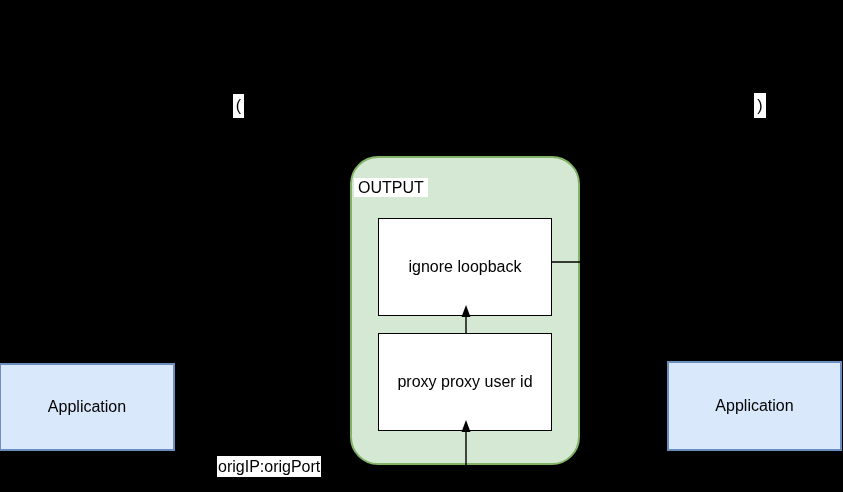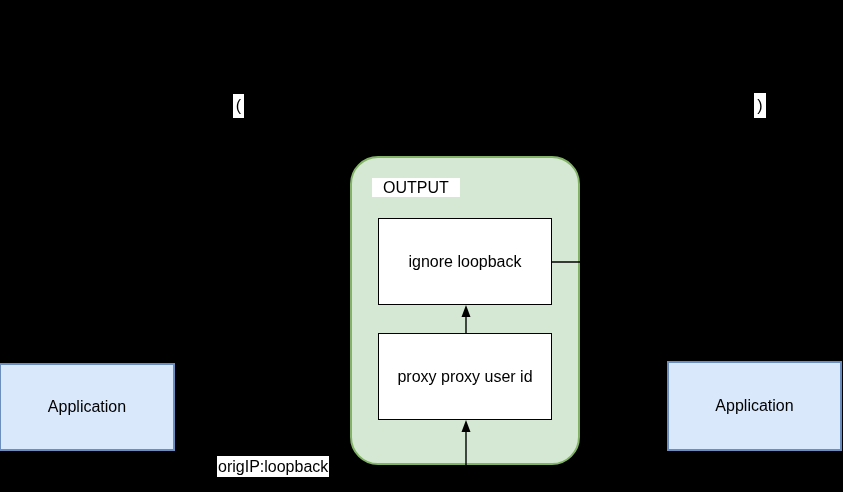--- a/index.html
+++ b/index.html
@@ -34,21 +34,21 @@
     background: #d5e8d4;
     border: 2px solid #82b366;
     border-radius: 28px;
     box-sizing: border-box;
     z-index: 1;
   }
   .rule-node {
     position: absolute;
     left: 378px;
     width: 174px;
-    height: 87px;
+    height: 98px;
     background: #ffffff;
     border: 1.3px solid #000000;
     box-sizing: border-box;
     display: flex;
     align-items: center;
     justify-content: center;
     font-size: 16px;
     z-index: 2;
     text-align: center;
   }
@@ -73,23 +73,23 @@
     background: #ffffff;
     color: #000000;
     font-size: 16px;
     line-height: 21px;
     white-space: nowrap;
     z-index: 4;
     text-align: center;
   }
   .chain-title {
     position: absolute;
-    left: 372px;
+    left: 354px;
     top: 178px;
-    padding: 0 11px;
+    padding: 0 4px;
     background: #ffffff;
     font-size: 16px;
     line-height: 19px;
     z-index: 4;
     white-space: nowrap;
   }
   .paren-open  { left: 233px; top: 94px; width: 11px; height: 24px; line-height: 24px; }
   .paren-close { left: 754px; top: 93px; width: 12px; height: 25px; line-height: 25px; }
   .orig-addr   { left: 217px; top: 456px; padding: 0 1px; height: 21px; }
 </style>
@@ -126,15 +126,15 @@
     </g>
     <g fill="#000000" stroke="none">
       <polygon points="466,420 461.5,432 470.5,432"></polygon>
       <polygon points="466,305 461.5,317 470.5,317"></polygon>
       <polygon points="754,361 749.5,349 758.5,349"></polygon>
     </g>
   </svg>
 
   <div class="edge-label paren-open">(</div>
   <div class="edge-label paren-close">)</div>
-  <div class="edge-label orig-addr">origIP:loopback</div>
+  <div class="edge-label orig-addr">origIP:origPort</div>
 
 </div>
 
 </body></html>

